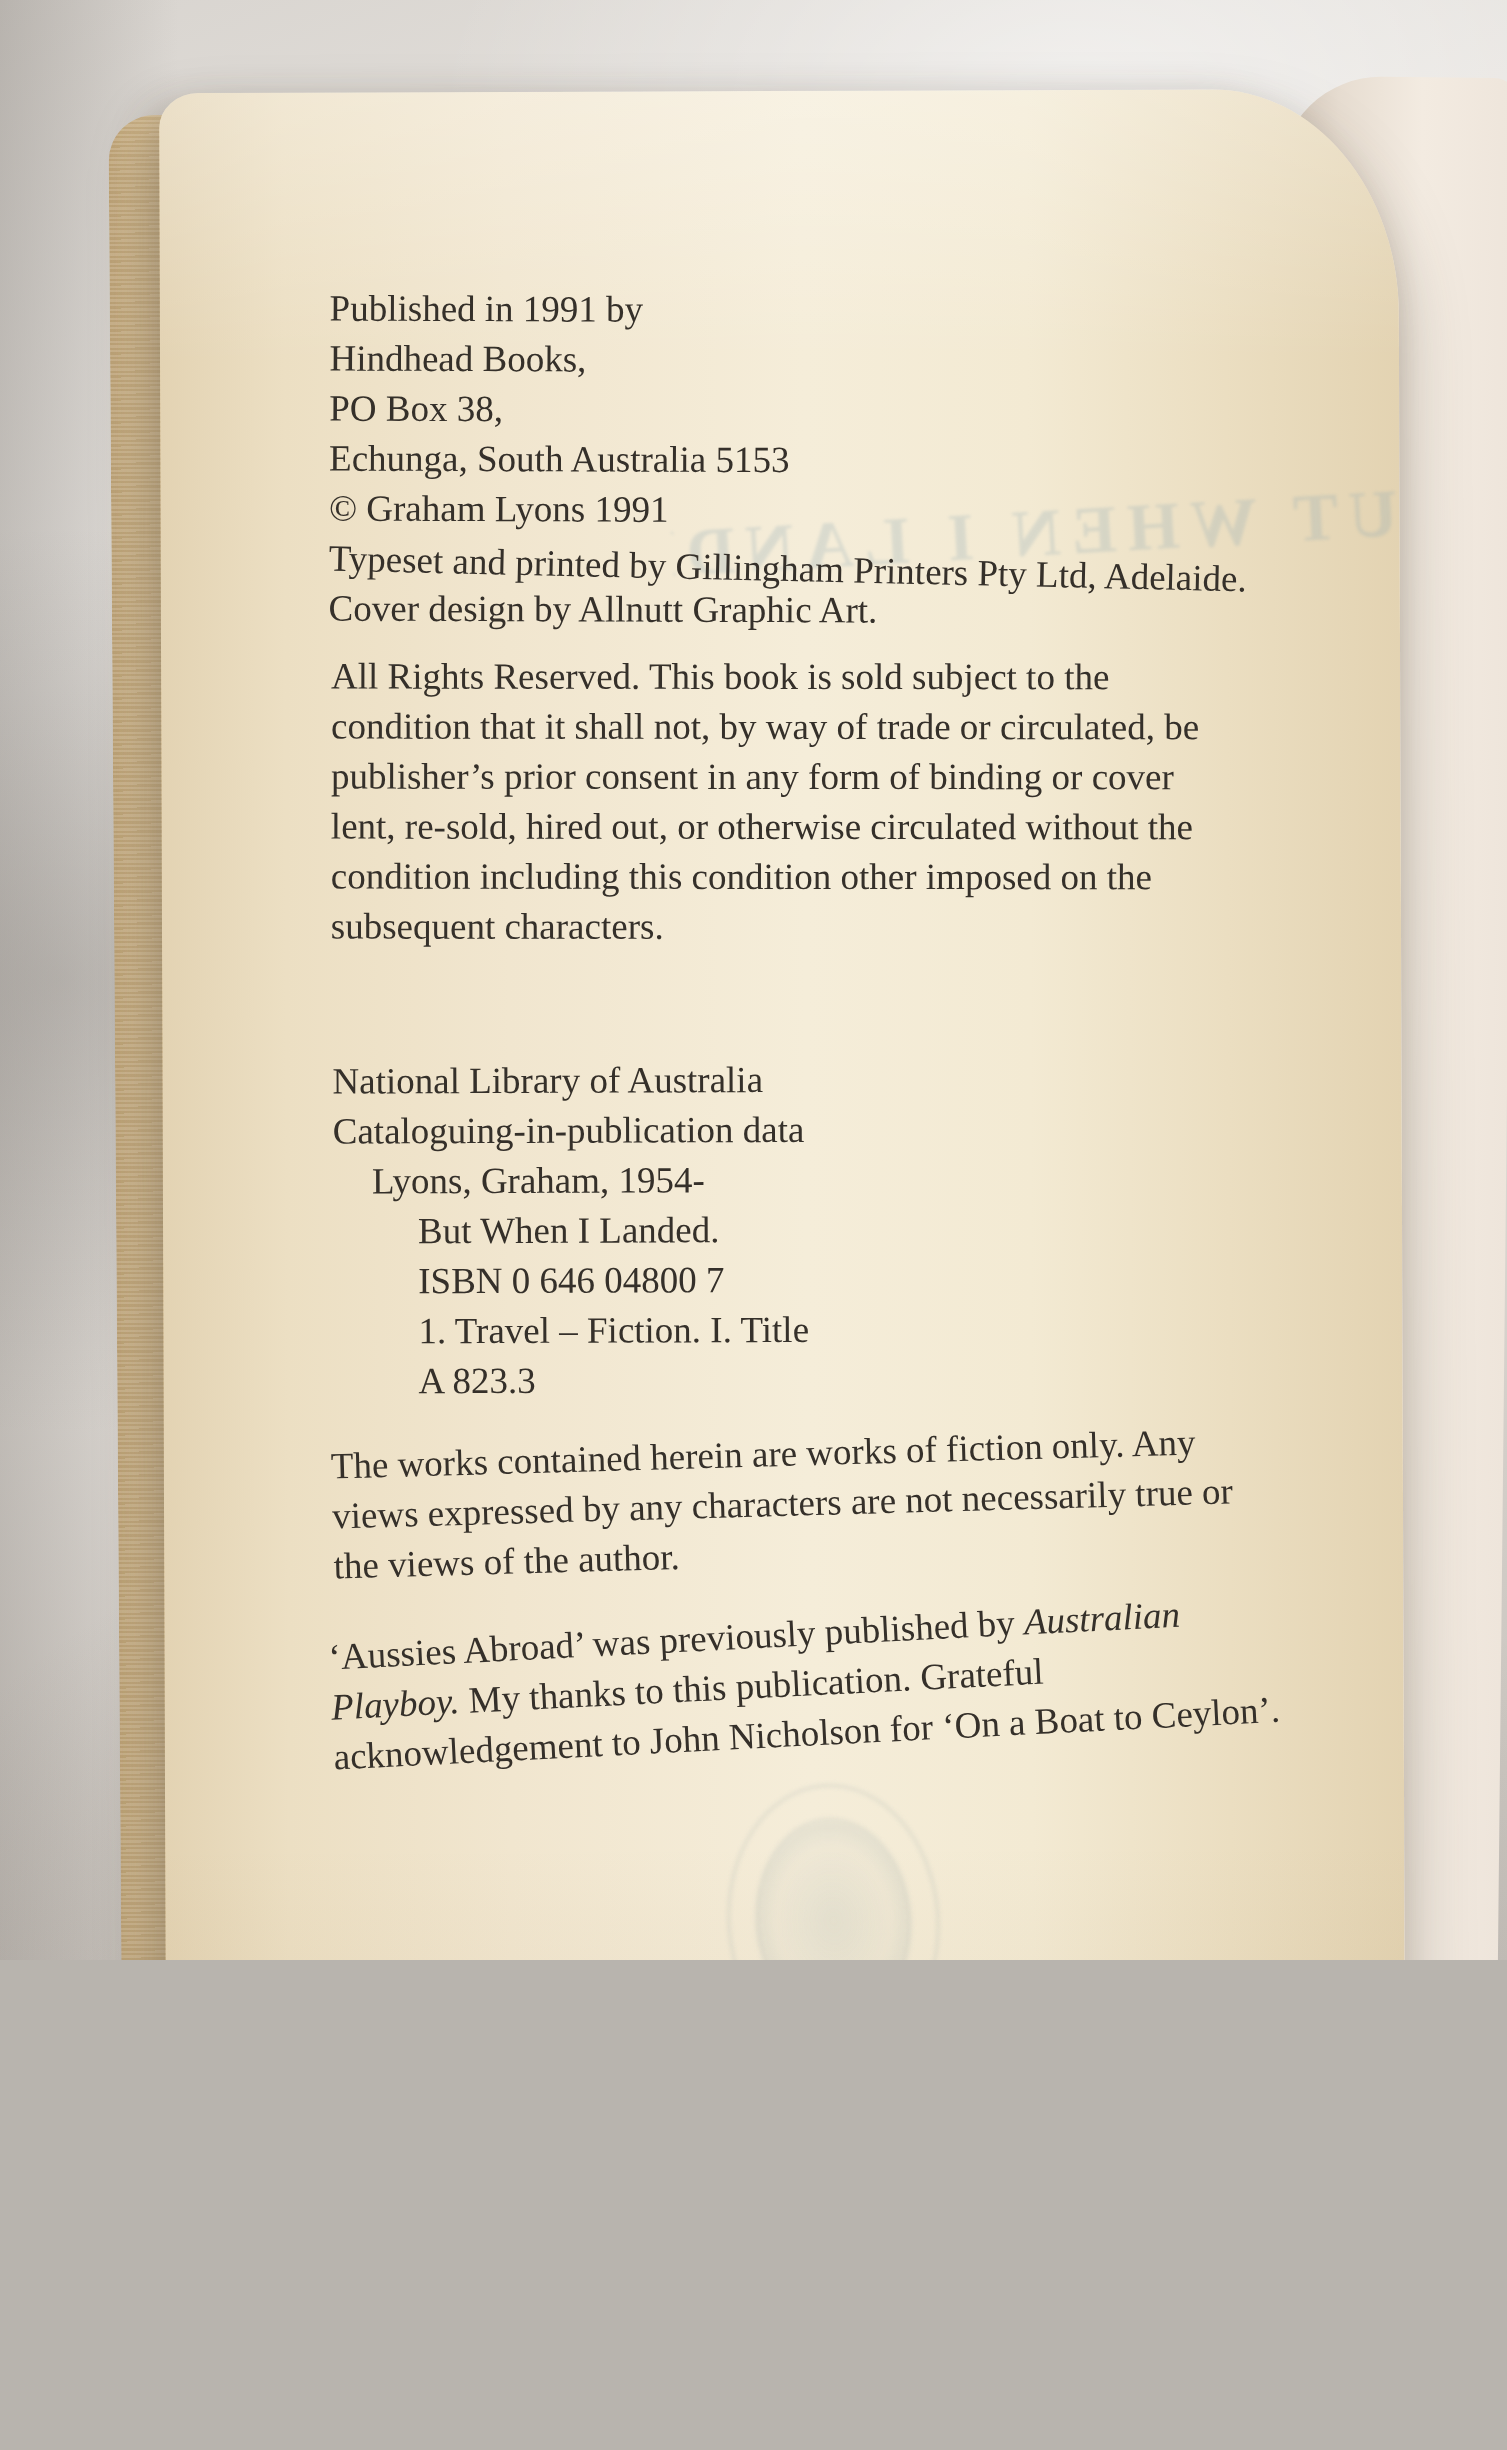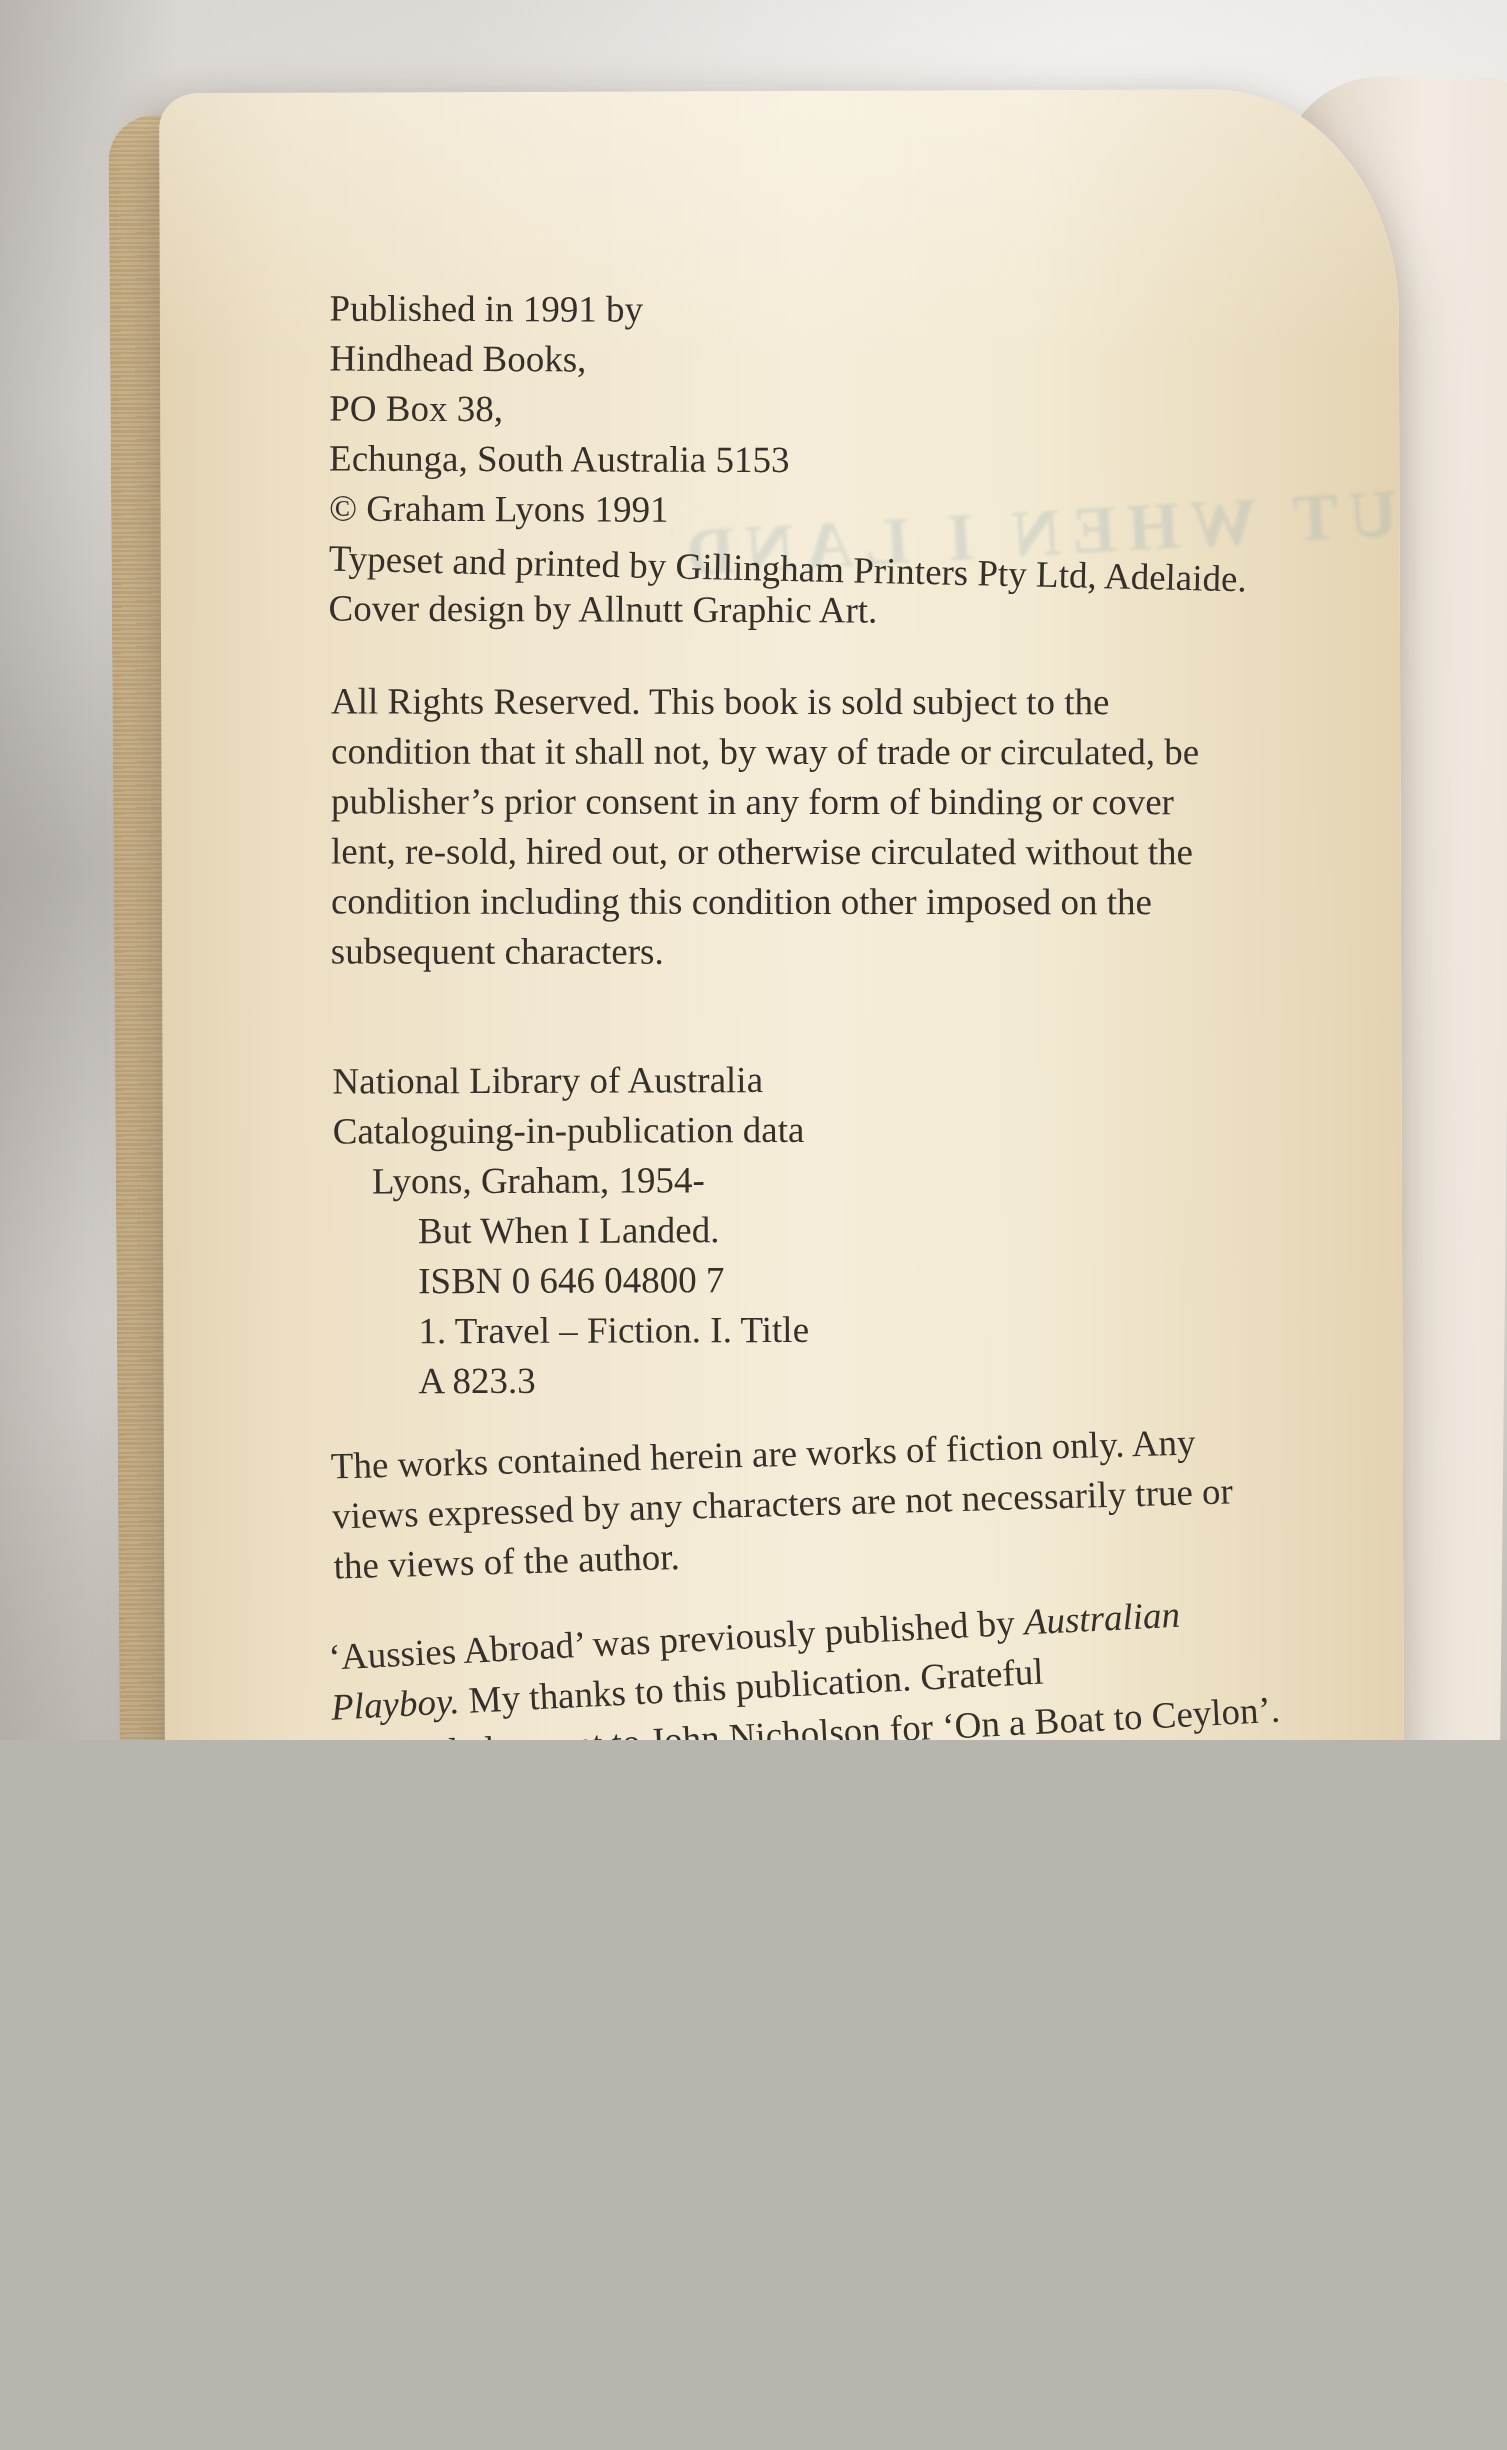--- a/index.html
+++ b/index.html
@@ -1,17 +1,17 @@
 <!DOCTYPE html>
 <html style="font-size:12.4px"><head>
 <meta charset="utf-8">
 <style>
   html,body{margin:0;padding:0;background:#b8b4ae;}
   .scene{
-    position:relative;width:1507px;height:1740px;overflow:hidden;
+    position:relative;width:1507px;height:1960px;overflow:hidden;
     font-family:"Liberation Serif","DejaVu Serif",serif;
     background:
       radial-gradient(1084px 697px at 72% 6%, rgba(255,255,255,0.55), transparent 60%),
       radial-gradient(852px 697px at 4% 50%, rgba(105,100,95,0.28), transparent 65%),
       radial-gradient(1317px 775px at 52% 102%, rgba(115,106,97,0.32), transparent 72%),
       linear-gradient(160deg,#d8d4cf 0%,#e9e6e2 28%,#e4e0db 55%,#d3cec8 80%,#c6c1bb 100%);
   }
   .scene *{position:absolute;}
 
   .bg-shade-left{left:0;top:0;width:178px;height:2450px;
@@ -55,21 +55,21 @@
   .ghost-stamp::before{content:"";position:absolute;left:26px;top:31px;right:26px;bottom:31px;
     border:2.3px solid rgba(125,148,155,0.15);border-radius:50%;}
   .ghost-stamp-text{left:387px;top:1972px;width:558px;text-align:center;
     font-size:33px;letter-spacing:11px;color:#8fa9b4;opacity:0.30;
     transform:scaleX(-1) rotate(2deg);filter:blur(1.2px);}
 
   .txt{left:170px;width:1100px;color:#35302a;font-size:37px;line-height:50px;}
   .line{position:relative;white-space:nowrap;}
   .imprint{top:191px;transform:rotate(0.4deg);transform-origin:left top;}
   .imprint .line:nth-child(6){transform:rotate(1.1deg);transform-origin:left center;}
-  .rights{top:559px;transform:rotate(0.25deg);transform-origin:left top;margin-top:25px;}
+  .rights{top:559px;transform:rotate(0.25deg);transform-origin:left top;}
   .catalog{top:964px;}
   .catalog .line.ind1{padding-left:39px;}
   .catalog .line.ind2{padding-left:85px;}
   .disclaimer{top:1349px;transform:rotate(-1.4deg);transform-origin:left bottom;}
   .ack{top:1540px;transform:rotate(-2.7deg);transform-origin:left bottom;}
   .it{position:static;font-style:italic;}
   .seg{position:static;}
 
   .hand{left:0;top:1084px;width:310px;height:1100px;}
   .finger-top{left:-54px;top:7.7px;width:248px;height:263px;

